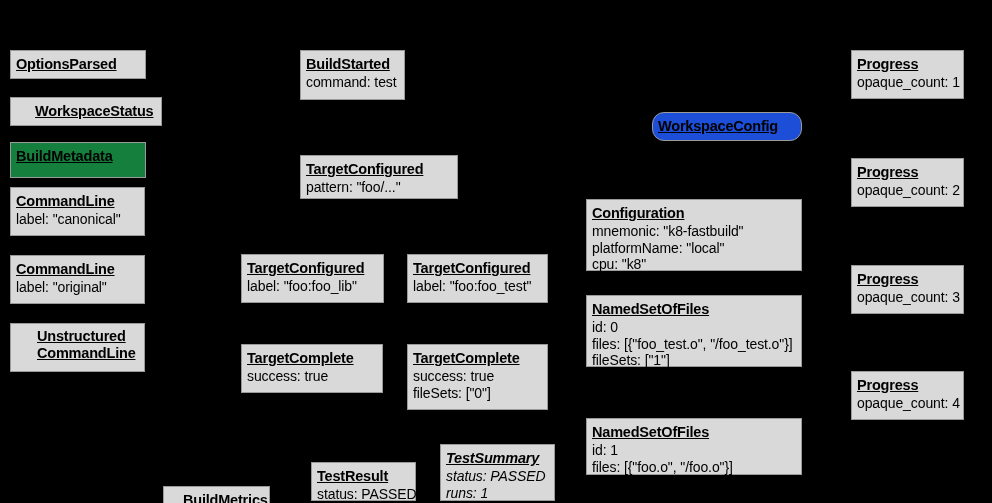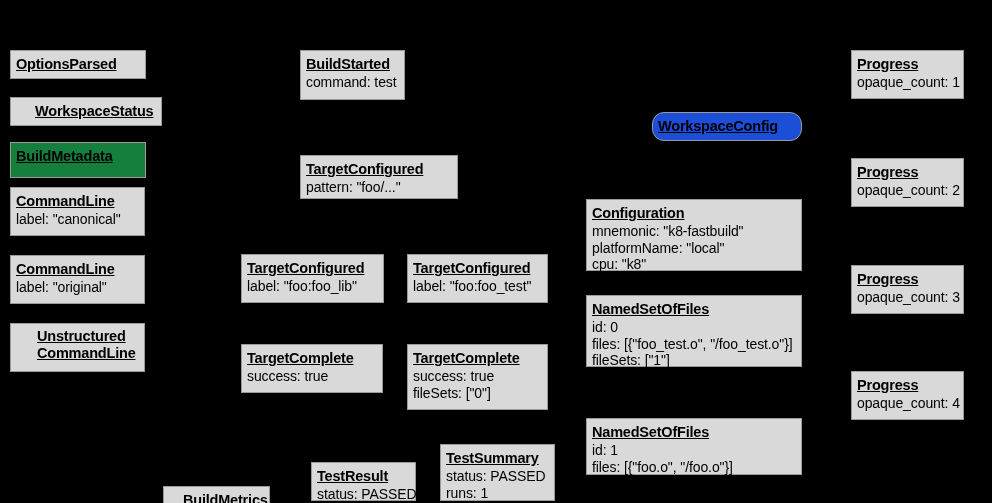--- a/index.html
+++ b/index.html
@@ -80,21 +80,21 @@
     <div class="node" style="left: 241px; top: 305px; width: 142px; height: 49px; background: rgb(217, 217, 217); border-color: rgb(154, 154, 154);"><div class="node-title">TargetComplete</div><div class="node-fields">
         <div class="node-field">success: true</div>
       </div></div>
     <div class="node" style="left: 407px; top: 305px; width: 141px; height: 66px; background: rgb(217, 217, 217); border-color: rgb(154, 154, 154);"><div class="node-title">TargetComplete</div><div class="node-fields">
         <div class="node-field">success: true</div>
         <div class="node-field">fileSets: ["0"]</div>
       </div></div>
     <div class="node" style="left: 311px; top: 423px; width: 105px; height: 39px; background: rgb(217, 217, 217); border-color: rgb(154, 154, 154);"><div class="node-title">TestResult</div><div class="node-fields">
         <div class="node-field">status: PASSED</div>
       </div></div>
-    <div class="node" style="left: 440px; top: 405px; width: 115px; height: 57px; background: rgb(217, 217, 217); border-color: rgb(154, 154, 154);"><div class="node-title">TestSummary</div><div class="node-fields">
+    <div class="node" style="left: 440px; top: 405px; width: 115px; height: 57px; background: rgb(217, 217, 217); border-color: rgb(154, 154, 154); font-style: italic;"><div class="node-title">TestSummary</div><div class="node-fields">
         <div class="node-field">status: PASSED</div>
         <div class="node-field">runs: 1</div>
       </div></div>
     <div class="node title-only" style="left: 652px; top: 73px; width: 150px; height: 29px; background: #1d4ed8; border-color: rgb(154, 154, 154); border-radius: 12px;"><div class="node-title">WorkspaceConfig</div></div>
     <div class="node" style="left: 586px; top: 160px; width: 216px; height: 72px; background: rgb(217, 217, 217); border-color: rgb(154, 154, 154);"><div class="node-title">Configuration</div><div class="node-fields">
         <div class="node-field">mnemonic: "k8-fastbuild"</div>
         <div class="node-field">platformName: "local"</div>
         <div class="node-field">cpu: "k8"</div>
       </div></div>
     <div class="node" style="left: 586px; top: 256px; width: 216px; height: 72px; background: rgb(217, 217, 217); border-color: rgb(154, 154, 154);"><div class="node-title">NamedSetOfFiles</div><div class="node-fields">

